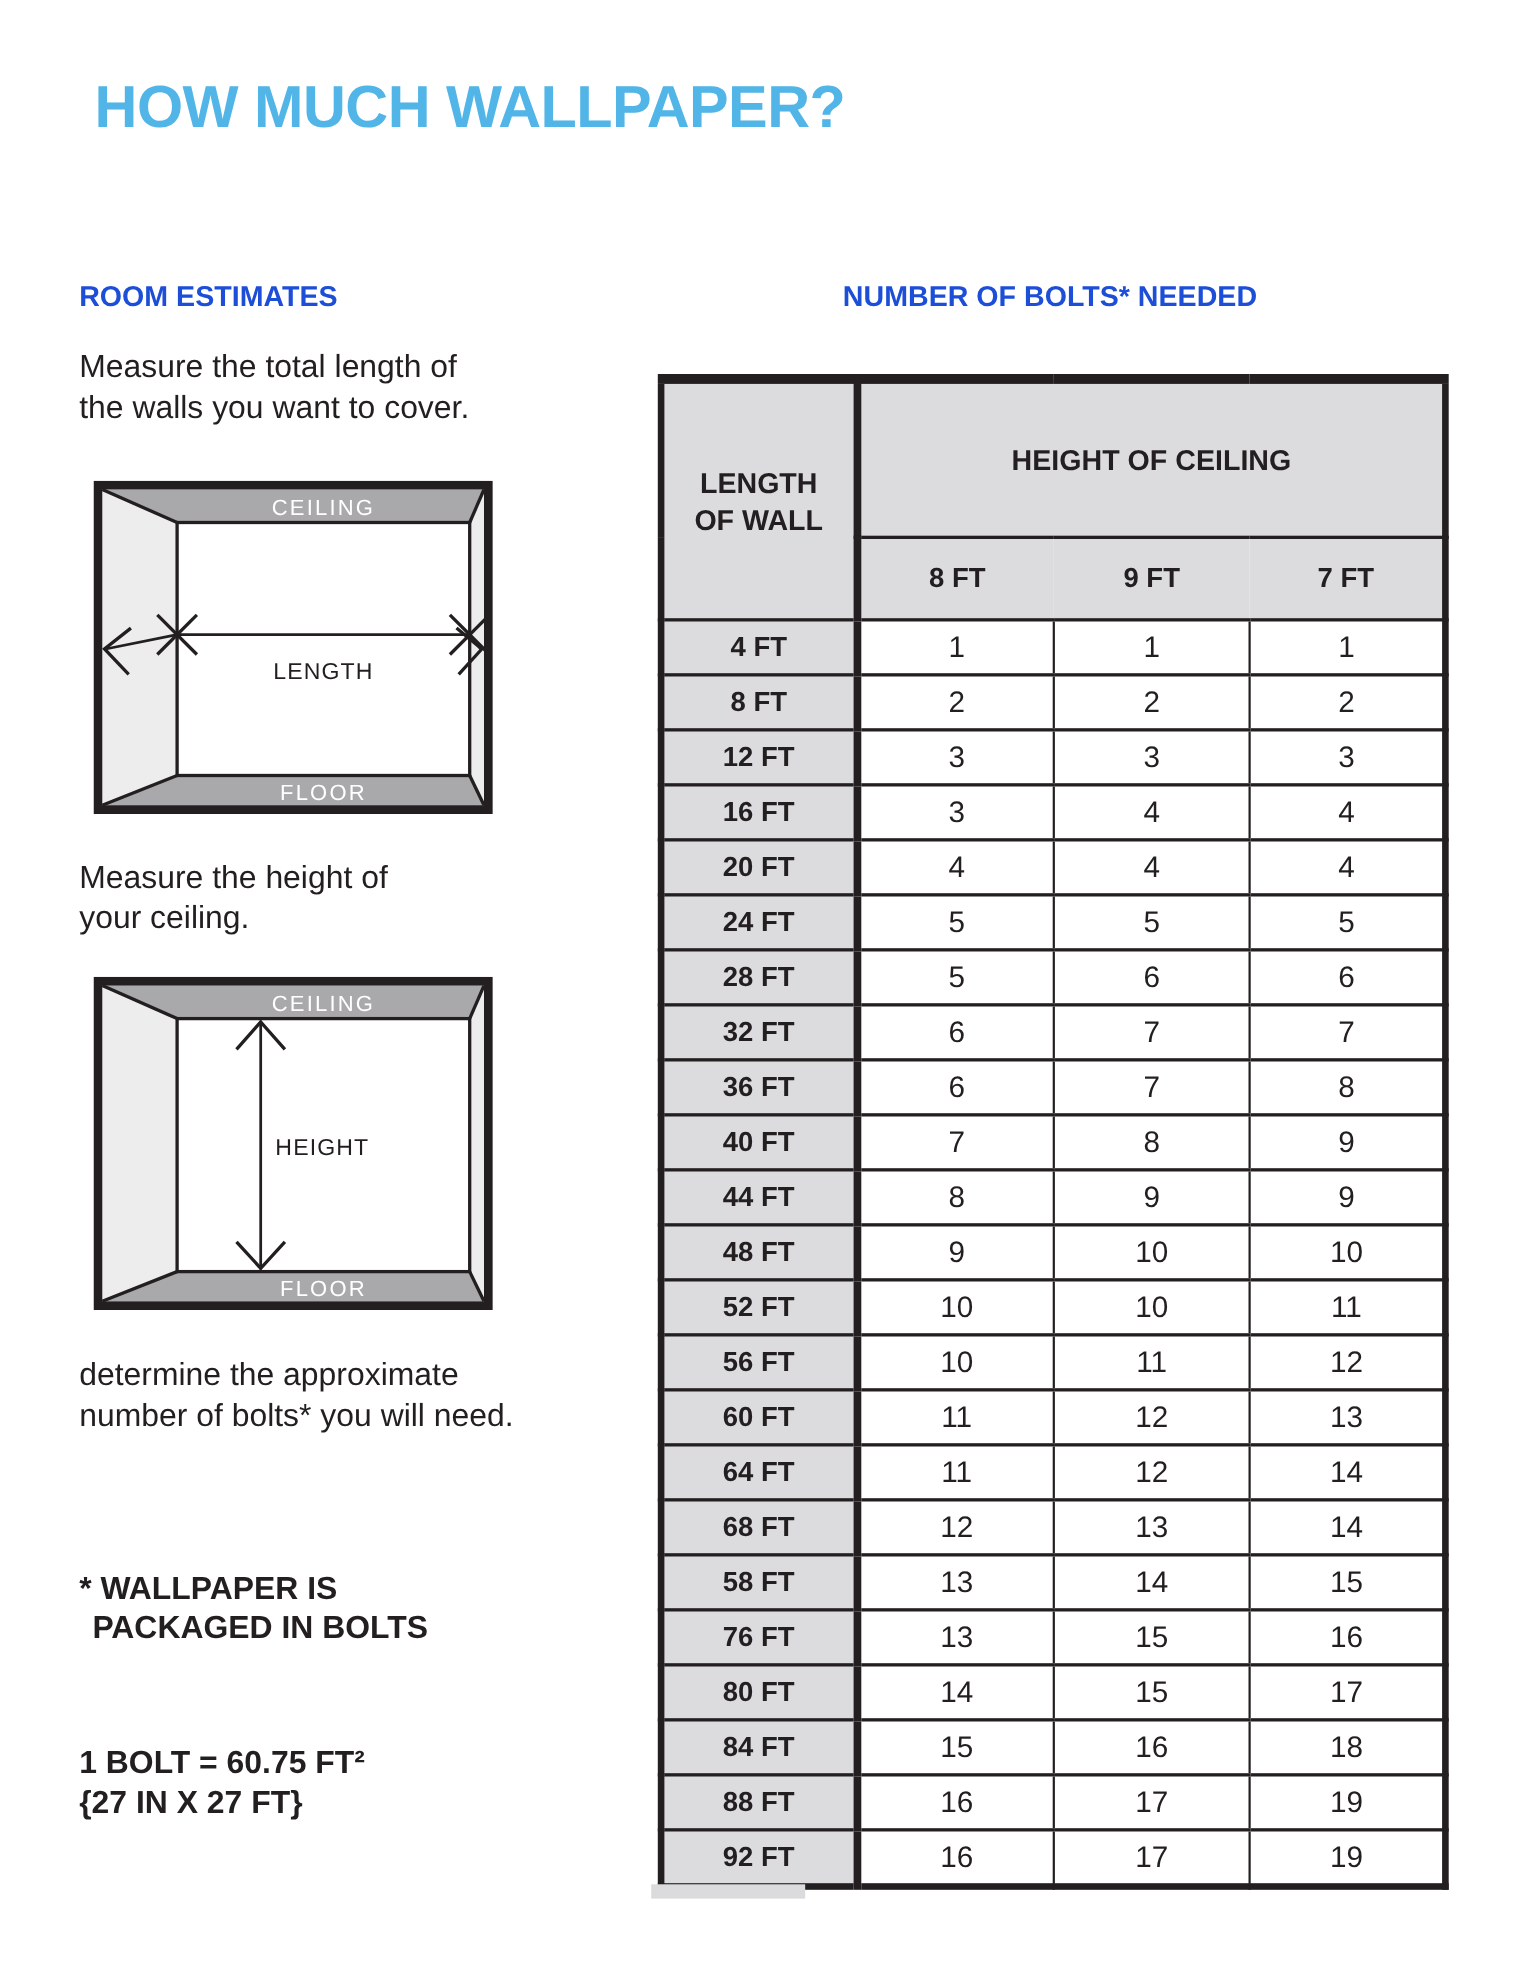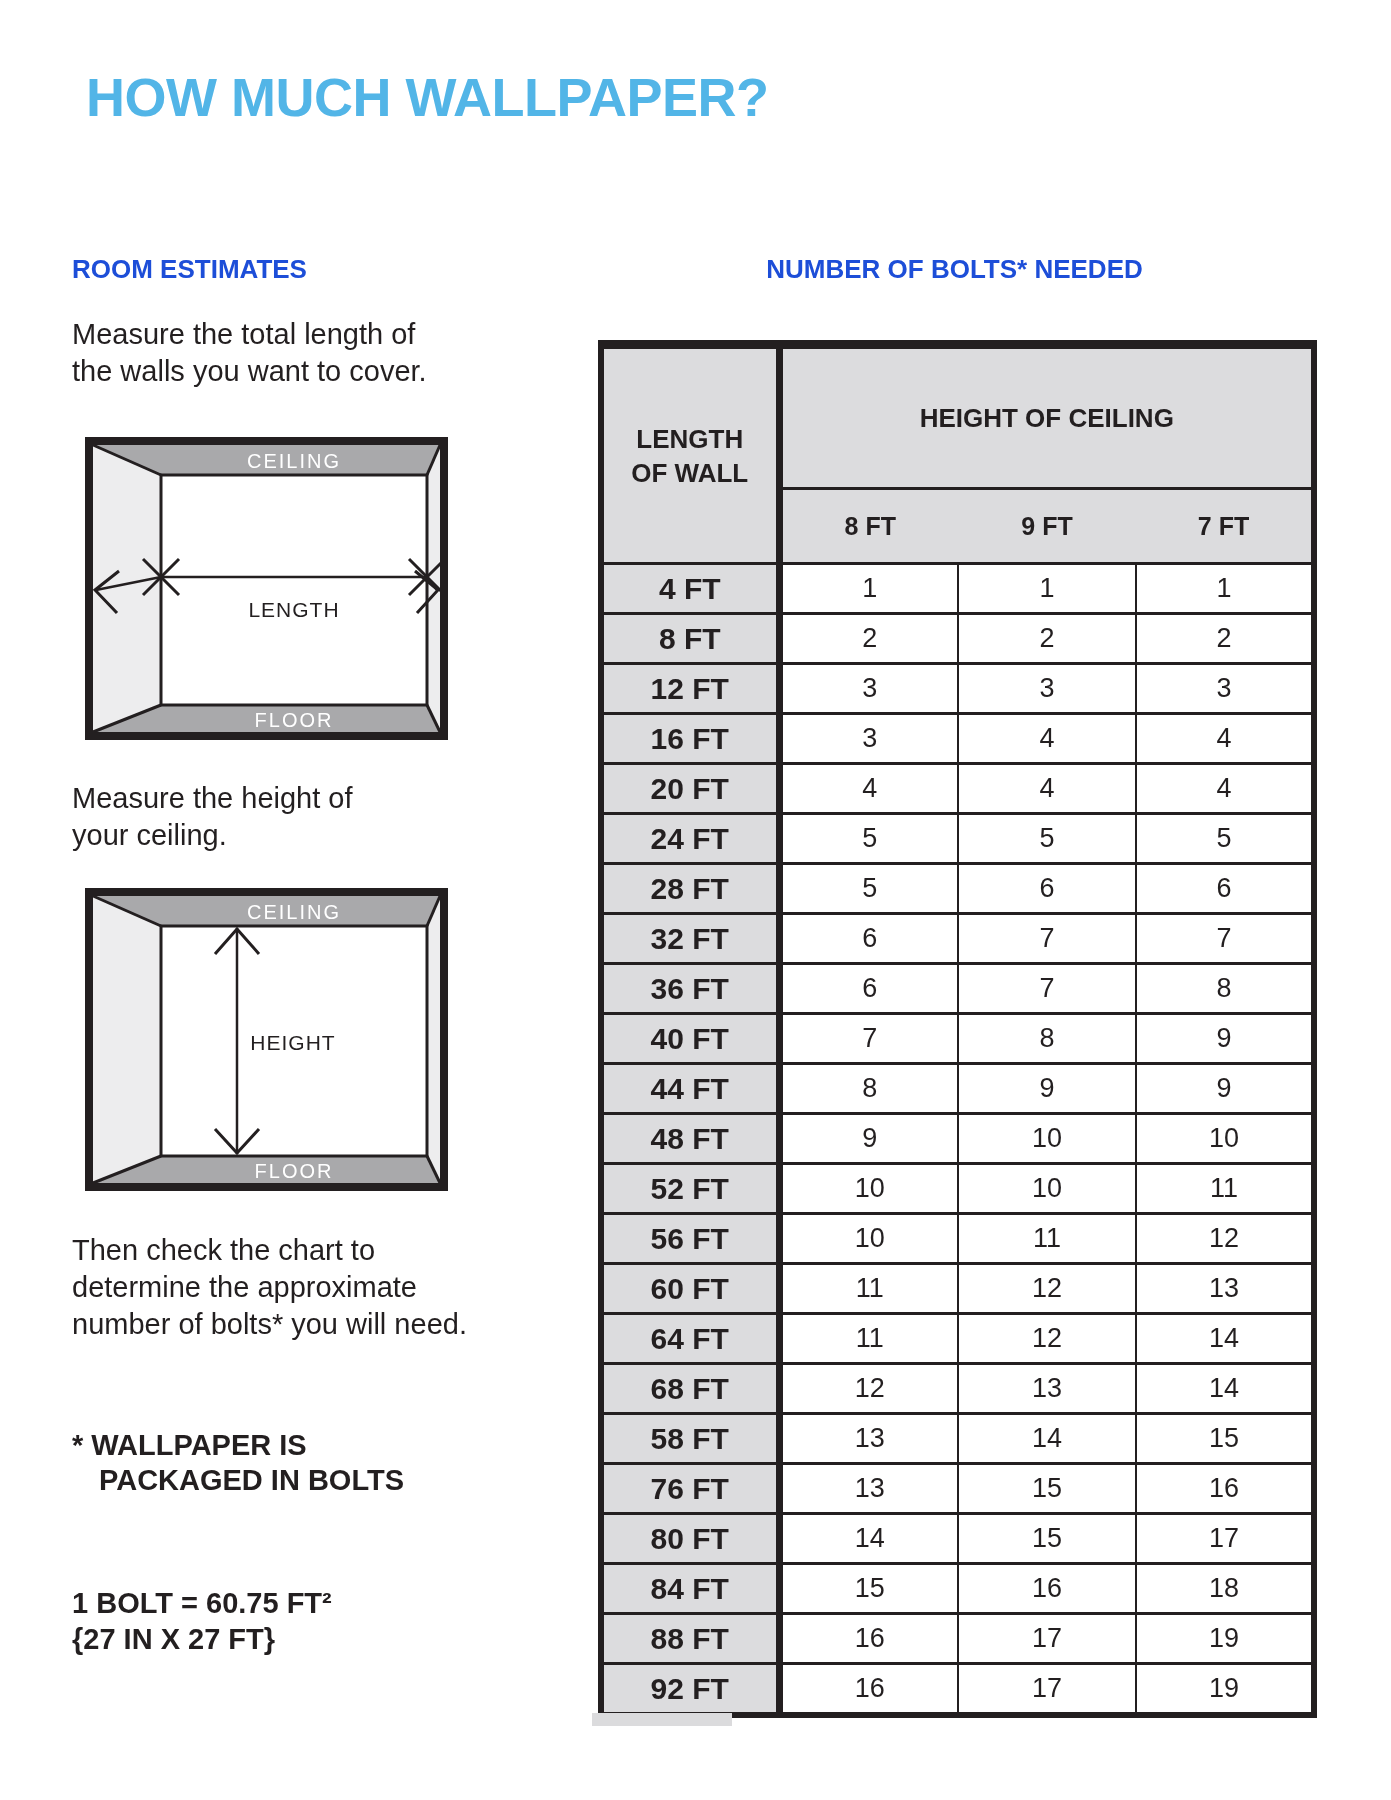--- a/index.html
+++ b/index.html
@@ -14,21 +14,21 @@
   .section-title {
     position:absolute; font-size:26px; font-weight:bold; color:#1d4ed8; white-space:nowrap;
   }
   #room-estimates-title { left:72px; top:254px; }
   #table-title { left:598px; top:254px; width:713px; text-align:center; }
   .para { position:absolute; left:72px; font-size:29px; line-height:37px; }
   #para1 { top:316px; }
   #para2 { top:780px; }
   #para3 { top:1232px; }
   .note { position:absolute; left:72px; top:1428px; font-size:29px; font-weight:bold; line-height:35px; }
-  .note .indent { margin-left:27px; }
+  .note .indent { margin-left:12px; }
   .bolt-info { position:absolute; left:72px; top:1585px; font-size:29px; font-weight:bold; line-height:36px; }
   .diagram { position:absolute; left:85px; width:363px; height:303px; }
   #diagram-length { top:437px; }
   #diagram-height { top:888px; }
 
   .table-wrap { position:absolute; left:598px; top:340px; }
   table.bolts {
     border-collapse:collapse; table-layout:fixed; width:713px;
     border:6px solid #231F20; border-top:9px solid #231F20;
   }
@@ -36,21 +36,21 @@
   th.corner {
     background:#DCDCDE; font-size:26px; font-weight:bold; line-height:34px;
     border-right:7px solid #231F20;
   }
   th.group { background:#DCDCDE; font-size:26px; font-weight:bold; height:138px; }
   tr.subhead th {
     background:#DCDCDE; font-size:25px; font-weight:bold; height:72px;
     border-top:3px solid #231F20;
   }
   tbody.body th {
-    background:#DCDCDE; font-size:30px; font-weight:bold; height:47px;
+    background:#DCDCDE; font-size:25px; font-weight:bold; height:47px;
     border-top:3px solid #231F20; border-right:7px solid #231F20;
   }
   tbody.body td {
     background:#ffffff; font-size:27px; height:47px;
     border-top:3px solid #231F20;
   }
   tbody.body td + td { border-left:2px solid #231F20; }
   .table-tail { position:absolute; left:592px; top:1713px; width:140px; height:13px; background:#DBDBDD; }
   svg text { font-family:"Liberation Sans","DejaVu Sans",sans-serif; }
 </style>
@@ -111,21 +111,20 @@
     <line x1="152" y1="40" x2="152" y2="266" stroke="#231F20" stroke-width="2.5"></line>
     <polyline points="130,66 152,41 174,66" fill="none" stroke="#231F20" stroke-width="3"></polyline>
     <polyline points="130,241 152,265 174,241" fill="none" stroke="#231F20" stroke-width="3"></polyline>
     <rect x="4" y="4" width="355" height="295" fill="none" stroke="#231F20" stroke-width="8"></rect>
     <text x="209" y="31" font-size="20" letter-spacing="2" fill="#ffffff" text-anchor="middle">CEILING</text>
     <text x="209" y="290" font-size="20" letter-spacing="2" fill="#ffffff" text-anchor="middle">FLOOR</text>
     <text x="208" y="162" font-size="21" letter-spacing="1" fill="#231F20" text-anchor="middle">HEIGHT</text>
   </svg>
 
   <div class="para" id="para3">
-    <div>Then check the chart to</div>
     <div>determine the approximate</div>
     <div>number of bolts* you will need.</div>
   </div>
 
   <div class="note">
     <div>* WALLPAPER IS</div>
     <div class="indent">PACKAGED IN BOLTS</div>
   </div>
 
   <div class="bolt-info">

